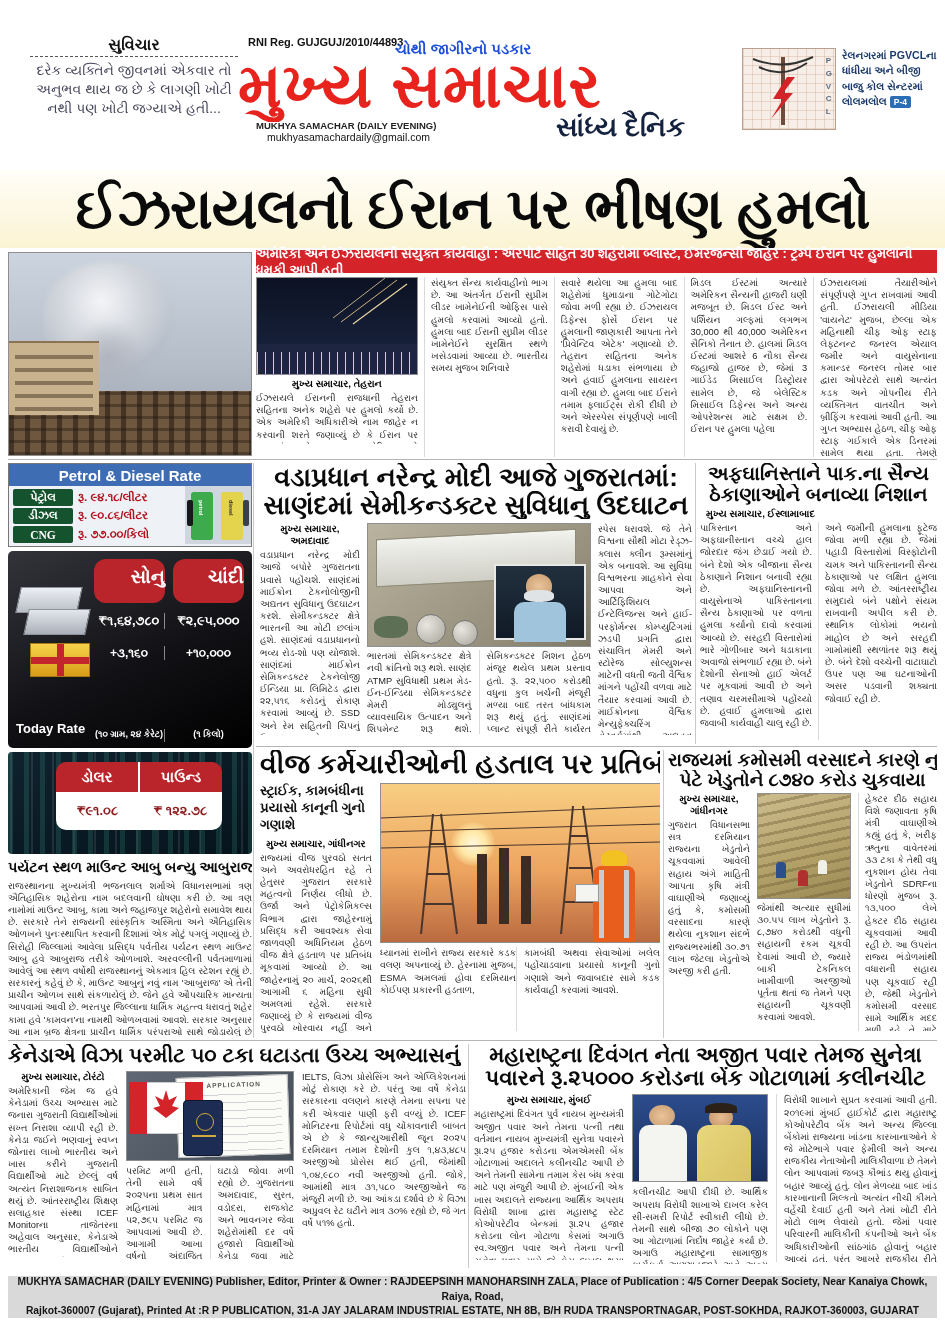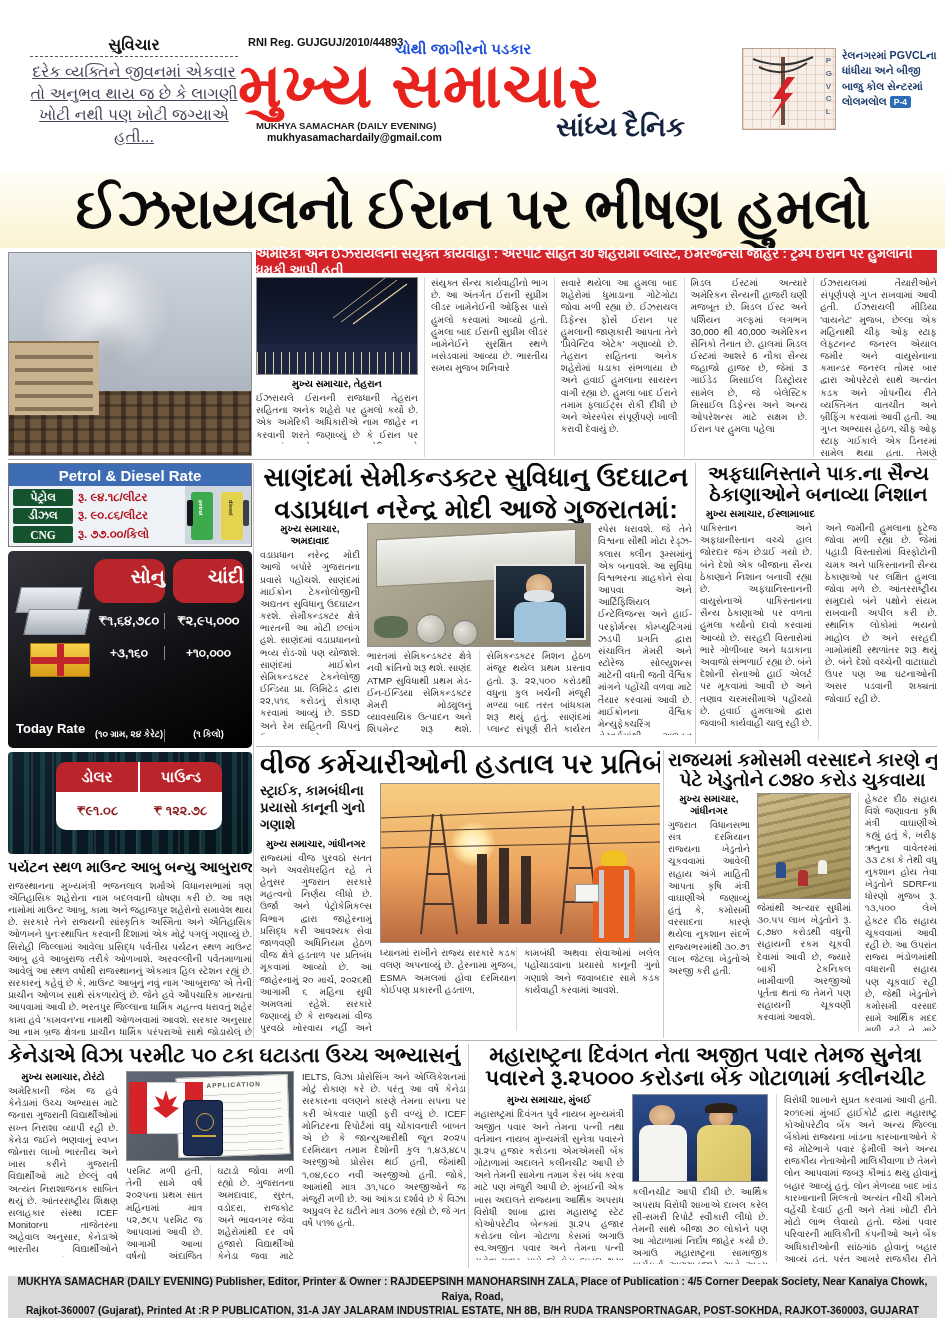--- a/index.html
+++ b/index.html
@@ -13,21 +13,21 @@
   .cols>.col{flex:1;overflow:hidden;}
   .cols>.col+.col{border-left:1px solid #d9d9d9;margin-left:6px;padding-left:6px;}
   .ph{position:relative;overflow:hidden;border:1px solid #8f8f8f;}
   .vline{width:1px;background:#c9c9c9;}
   .hline{height:1px;background:#b5b5b5;}
   .redbar{background:#d5232a;color:#fff;font-weight:bold;display:flex;align-items:center;justify-content:center;}
   .nowrap{white-space:nowrap;}
   
   .mast-title{color:#e8231e;font-weight:bold;letter-spacing:1px;}
   .suvi-title{font-weight:bold;font-size:16px;text-align:center;border-bottom:1px dashed #555;padding-bottom:2px;}
-  .suvi-quote{font-size:16px;color:#44445a;text-align:center;line-height:1.35;margin-top:4px;text-decoration:underline;}
+  .suvi-quote{font-size:14px;color:#44445a;text-align:center;line-height:1.35;margin-top:4px;}
   .infobar{background:#ffe90a;border-top:1px solid #d5232a;border-bottom:2px solid #d5232a;
            color:#c80000;font-weight:bold;font-size:11.6px;display:flex;align-items:center;justify-content:center;}
   .badge{background:#2a6db5;color:#fff;font-size:8.5px;font-weight:bold;padding:1px 4px;border-radius:2px;}
   
   .ratebox{border:1px solid #777;}
   .ratehead{background:#3f6db3;color:#fff;font-weight:bold;font-size:15px;display:flex;align-items:center;justify-content:center;}
   .ratelbl{background:#14532d;color:#fff;font-weight:bold;font-size:11.5px;display:flex;align-items:center;justify-content:center;border-radius:2px;}
   .rateval{color:#b3111c;font-weight:bold;font-size:11.5px;display:flex;align-items:center;}
   .gold{background:linear-gradient(155deg,#33343a 0%,#121216 55%,#000 100%);border-radius:5px;color:#fff;}
   .gold-h{background:#b9252b;color:#fff;font-weight:bold;font-size:19px;text-align:right;border-radius:12px;padding:7px 0;}
@@ -46,21 +46,21 @@
   <div class="abs" style="left:30px;top:36px;width:208px;">
     <div class="suvi-title">સુવિચાર</div>
     <div class="suvi-quote">દરેક વ્યક્તિને જીવનમાં એકવાર તો અનુભવ થાય જ છે કે લાગણી ખોટી નથી પણ ખોટી જગ્યાએ હતી...</div>
   </div>
 
   <div class="abs" style="left:248px;top:36px;font-size:11px;font-weight:bold;">RNI Reg. GUJGUJ/2010/44893</div>
   <div class="abs" style="left:395px;top:40px;font-size:15px;font-weight:bold;color:#1d4ed8;">ચોથી જાગીરનો પડકાર</div>
 
   <div class="abs mast-title nowrap" style="left:238px;top:50px;width:500px;font-size:62px;overflow:hidden;">મુખ્ય સમાચાર</div>
   <div class="abs nowrap" style="left:256px;top:120px;font-size:9.5px;font-weight:bold;color:#222;">MUKHYA SAMACHAR (DAILY EVENING)</div>
-  <div class="abs nowrap" style="left:256px;top:131px;font-size:10.5px;font-weight:bold;color:#111;padding-left:11px;">mukhyasamachardaily@gmail.com</div>
+  <div class="abs nowrap" style="left:256px;top:131px;font-size:10.5px;font-weight:normal;color:#111;padding-left:11px;">mukhyasamachardaily@gmail.com</div>
   <div class="abs nowrap" style="left:556px;top:112px;font-size:27px;font-weight:bold;color:#15223f;">સાંધ્ય દૈનિક</div>
 
   <div class="abs" style="left:742px;top:48px;width:198px;height:98px;display:flex;gap:6px;">
     <div class="ph" style="width:92px;height:80px;background:#f7efe7;border:1px solid #b9a08f;flex:none;">
       <div class="abs" style="left:0;top:0;right:0;bottom:0;background:
         repeating-linear-gradient(0deg,rgba(205,160,140,.35) 0 1px,transparent 1px 9px),
         repeating-linear-gradient(90deg,rgba(205,160,140,.35) 0 1px,transparent 1px 9px);"></div>
       <svg class="abs" style="left:0;top:0;" width="92" height="80" viewBox="0 0 92 80">
         <line x1="40" y1="8" x2="40" y2="76" stroke="#6d4a3a" stroke-width="4"></line>
         <path d="M16 18 Q40 30 64 14" stroke="#333" stroke-width="2" fill="none"></path>
@@ -185,22 +185,22 @@
   </div>
 
   <div class="abs" style="left:8px;top:860px;width:244px;height:178px;overflow:hidden;">
     <div class="headline nowrap" style="font-size:14.5px;margin-bottom:4px;overflow:hidden;">પર્યટન સ્થળ માઉન્ટ આબુ બન્યુ આબુરાજ</div>
     <div class="bodytext" style="height:156px;">રાજસ્થાનના મુખ્યમંત્રી ભજનલાલ શર્માએ વિધાનસભામાં ત્રણ ઐતિહાસિક શહેરોના નામ બદલવાની ઘોષણા કરી છે. આ ત્રણ નામોમાં માઉન્ટ આબુ, કામા અને જહાજપુર શહેરોનો સમાવેશ થાય છે. સરકારે તેને રાજ્યની સાંસ્કૃતિક અસ્મિતા અને ઐતિહાસિક ઓળખને પુનઃસ્થાપિત કરવાની દિશામાં એક મોટું પગલું ગણાવ્યું છે. સિરોહી જિલ્લામાં આવેલા પ્રસિદ્ધ પર્વતીય પર્યટન સ્થળ માઉન્ટ આબુ હવે આબુરાજ તરીકે ઓળખાશે. અરવલ્લીની પર્વતમાળામાં આવેલું આ સ્થળ વર્ષોથી રાજસ્થાનનું એકમાત્ર હિલ સ્ટેશન રહ્યું છે. સરકારનું કહેવું છે કે, માઉન્ટ આબુનું નવું નામ 'આબુરાજ' એ તેની પ્રાચીન ઓળખ સાથે સંકળાયેલું છે. જેને હવે ઔપચારિક માન્યતા આપવામાં આવી છે. ભરતપુર જિલ્લાના ધાર્મિક મહત્ત્વ ધરાવતું શહેર કામા હવે 'કામવન'ના નામથી ઓળખવામાં આવશે. સરકાર અનુસાર આ નામ બ્રજ ક્ષેત્રના પ્રાચીન ધાર્મિક પરંપરાઓ સાથે જોડાયેલું છે છેલ્લા ઘણાં સમયથી સ્થાનિકો દ્વારા આ નામને પુનઃસ્થાપિત કરવાની માગ ઉઠી રહી હતી. ભીલવાડા જિલ્લાના ઐતિહાસિક નગર જહાજપુર હવે 'યજ્ઞપુર' તરીકે ઓળખાશે.</div>
   </div>
 
   <div class="abs vline" style="left:253px;top:463px;height:575px;"></div>
 
   <div class="abs" style="left:260px;top:463px;width:432px;height:281px;overflow:hidden;">
+    <div class="headline nowrap" style="font-size:26px;overflow:hidden;">વડાપ્રધાન નરેન્દ્ર મોદી આજે ગુજરાતમાં:</div>
     <div class="headline nowrap" style="font-size:26px;overflow:hidden;margin-bottom:4px;">સાણંદમાં સેમીકન્ડક્ટર સુવિધાનુ ઉદઘાટન</div>
-    <div class="headline nowrap" style="font-size:26px;overflow:hidden;">વડાપ્રધાન નરેન્દ્ર મોદી આજે ગુજરાતમાં:</div>
     <div style="display:flex;gap:7px;height:212px;">
       <div style="flex:0 0 100px;overflow:hidden;">
         <div class="byline">મુખ્ય સમાચાર, અમદાવાદ</div>
         <div class="bodytext" style="height:196px;">વડાપ્રધાન નરેન્દ્ર મોદી આજે બપોરે ગુજરાતના પ્રવાસે પહોંચશે. સાણંદમાં માઈક્રોન ટેકનોલોજીની અદ્યતન સુવિધાનુ ઉદઘાટન કરશે. સેમીકન્ડક્ટર ક્ષેત્રે ભારતની આ મોટી છલાંગ હશે. સાણંદમાં વડાપ્રધાનનો ભવ્ય રોડ-શો પણ યોજાશે. સાણંદમાં માઈક્રોન સેમિકન્ડક્ટર ટેકનેલોજી ઈન્ડિયા પ્રા. લિમિટેડ દ્વારા ૨૨,૫૧૬ કરોડનું રોકાણ કરવામાં આવ્યું છે. SSD અને રેમ સહિતની ચિપનું ઉત્પાદન થશે. ૫૦૦૦ લોકોને રોજગારી મળશે. જ્યારે દેશની પહેલી મેઈડ ઈન ઈન્ડિયા ચિપ ગુજરાતથી બનશે. ગુજરાતમાં માઈક્રોનની ATMP સુવિધાના શરૂ થવાથી,</div>
       </div>
       <div style="flex:0 0 222px;">
         <div class="ph" style="width:222px;height:122px;background:linear-gradient(140deg,#b9b39f,#958f7b 70%,#7e7867);">
           <div class="abs" style="left:8px;top:10px;width:200px;height:48px;background:linear-gradient(#f2f2ee,#cfcfc6);transform:skewY(-3deg);border:1px solid #8e8a78;"></div>
           <div class="abs" style="left:6px;bottom:8px;width:34px;height:22px;background:#5d7055;border-radius:40%;"></div>
           <div class="abs" style="left:48px;bottom:2px;width:30px;height:30px;background:radial-gradient(circle at 35% 35%,#e8e6df,#a7a49a);border-radius:50%;border:1px solid #777;"></div>

